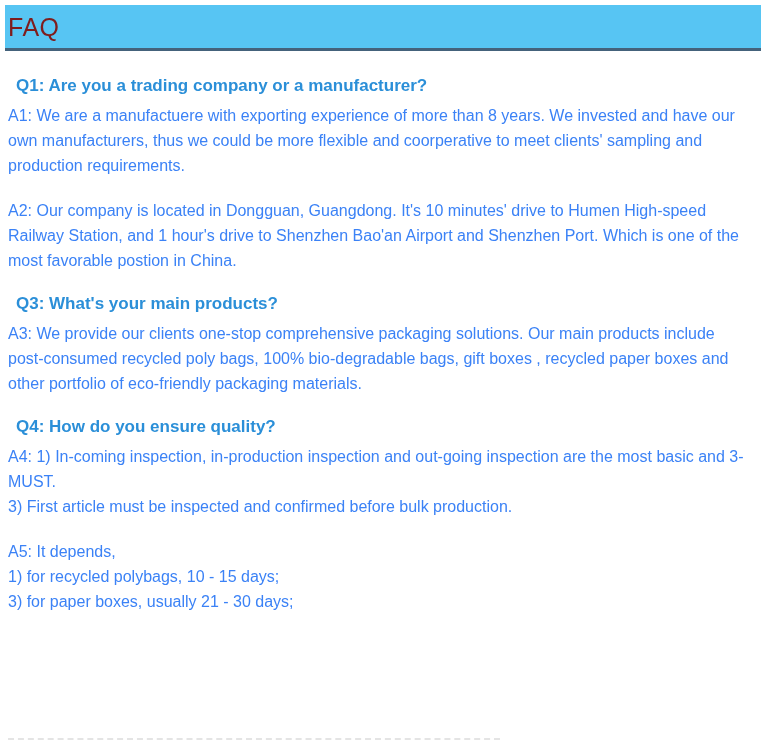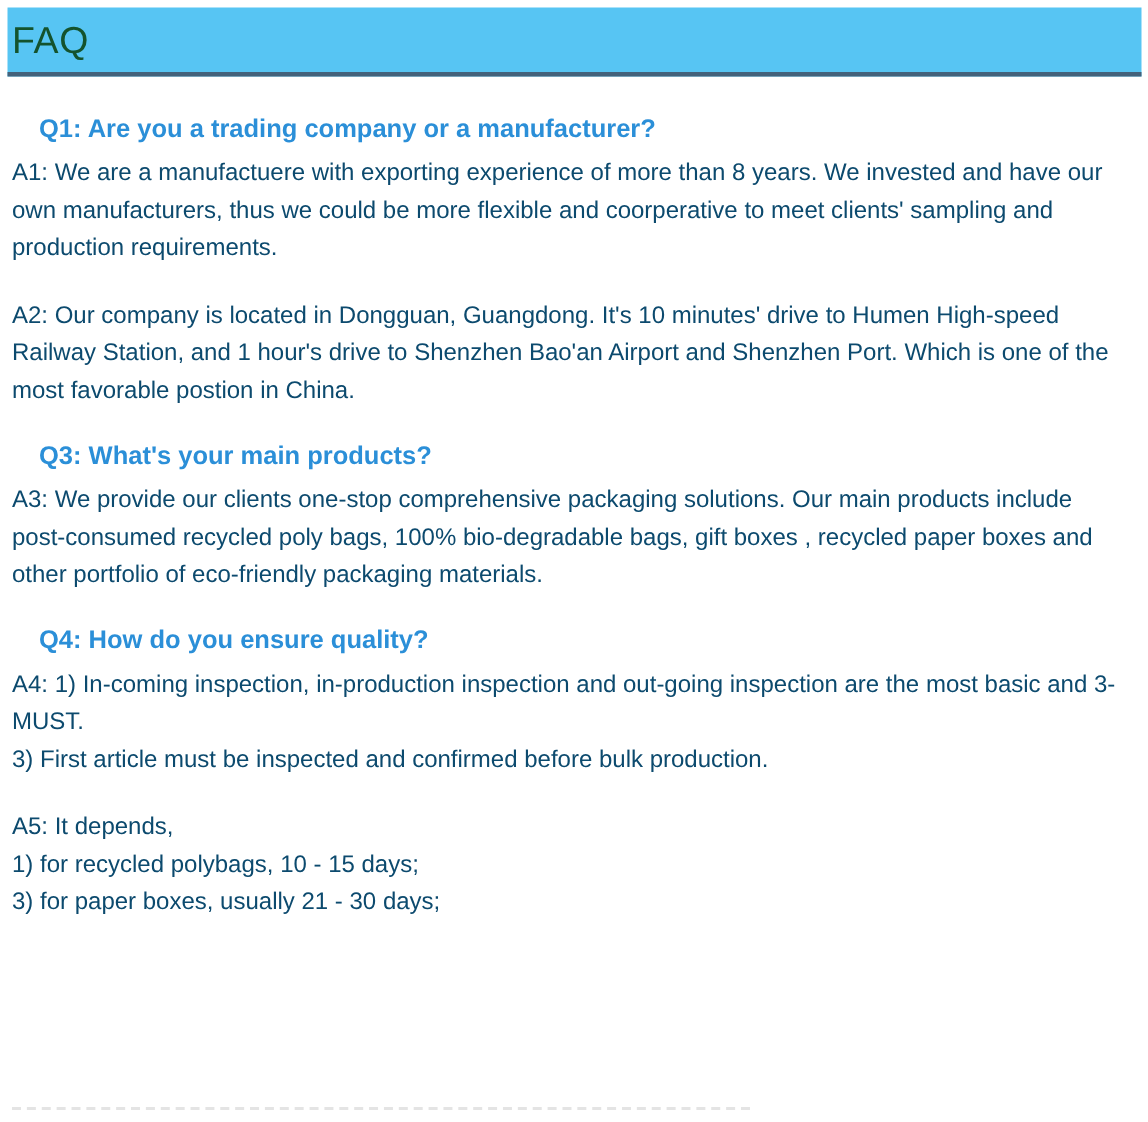--- a/index.html
+++ b/index.html
@@ -22,40 +22,40 @@
     margin: 5px 4px 0 5px;
     height: 46px;
     background: #57c5f3;
     border-bottom: 3px solid #44627b;
     display: flex;
     align-items: center;
     padding-left: 3px;
   }
   .faq-header .title {
     font-size: 25px;
-    color: #14532d;
+    color: #7f1d1d;
     letter-spacing: 0.5px;
     line-height: 1;
     padding-top: 2px;
   }
   .content {
     padding: 0 12px 0 8px;
   }
   .faq-section { margin-top: 20px; }
   .faq-section.first { margin-top: 24px; }
   .question {
-    margin: 0 0 6px 18px;
+    margin: 0 0 6px 8px;
     font-size: 17px;
     font-weight: 700;
     color: #2b8fd8;
     line-height: 22px;
   }
   .answer {
     font-size: 16px;
-    color: #0c4a6e;
+    color: #3b82f6;
     line-height: 25px;
   }
   .answer .line { margin: 0; }
   .cutoff-edge {
     position: absolute;
     left: 8px;
     top: 733px;
     width: 492px;
     height: 0;
     border-top: 2px dashed #e4e4e4;

